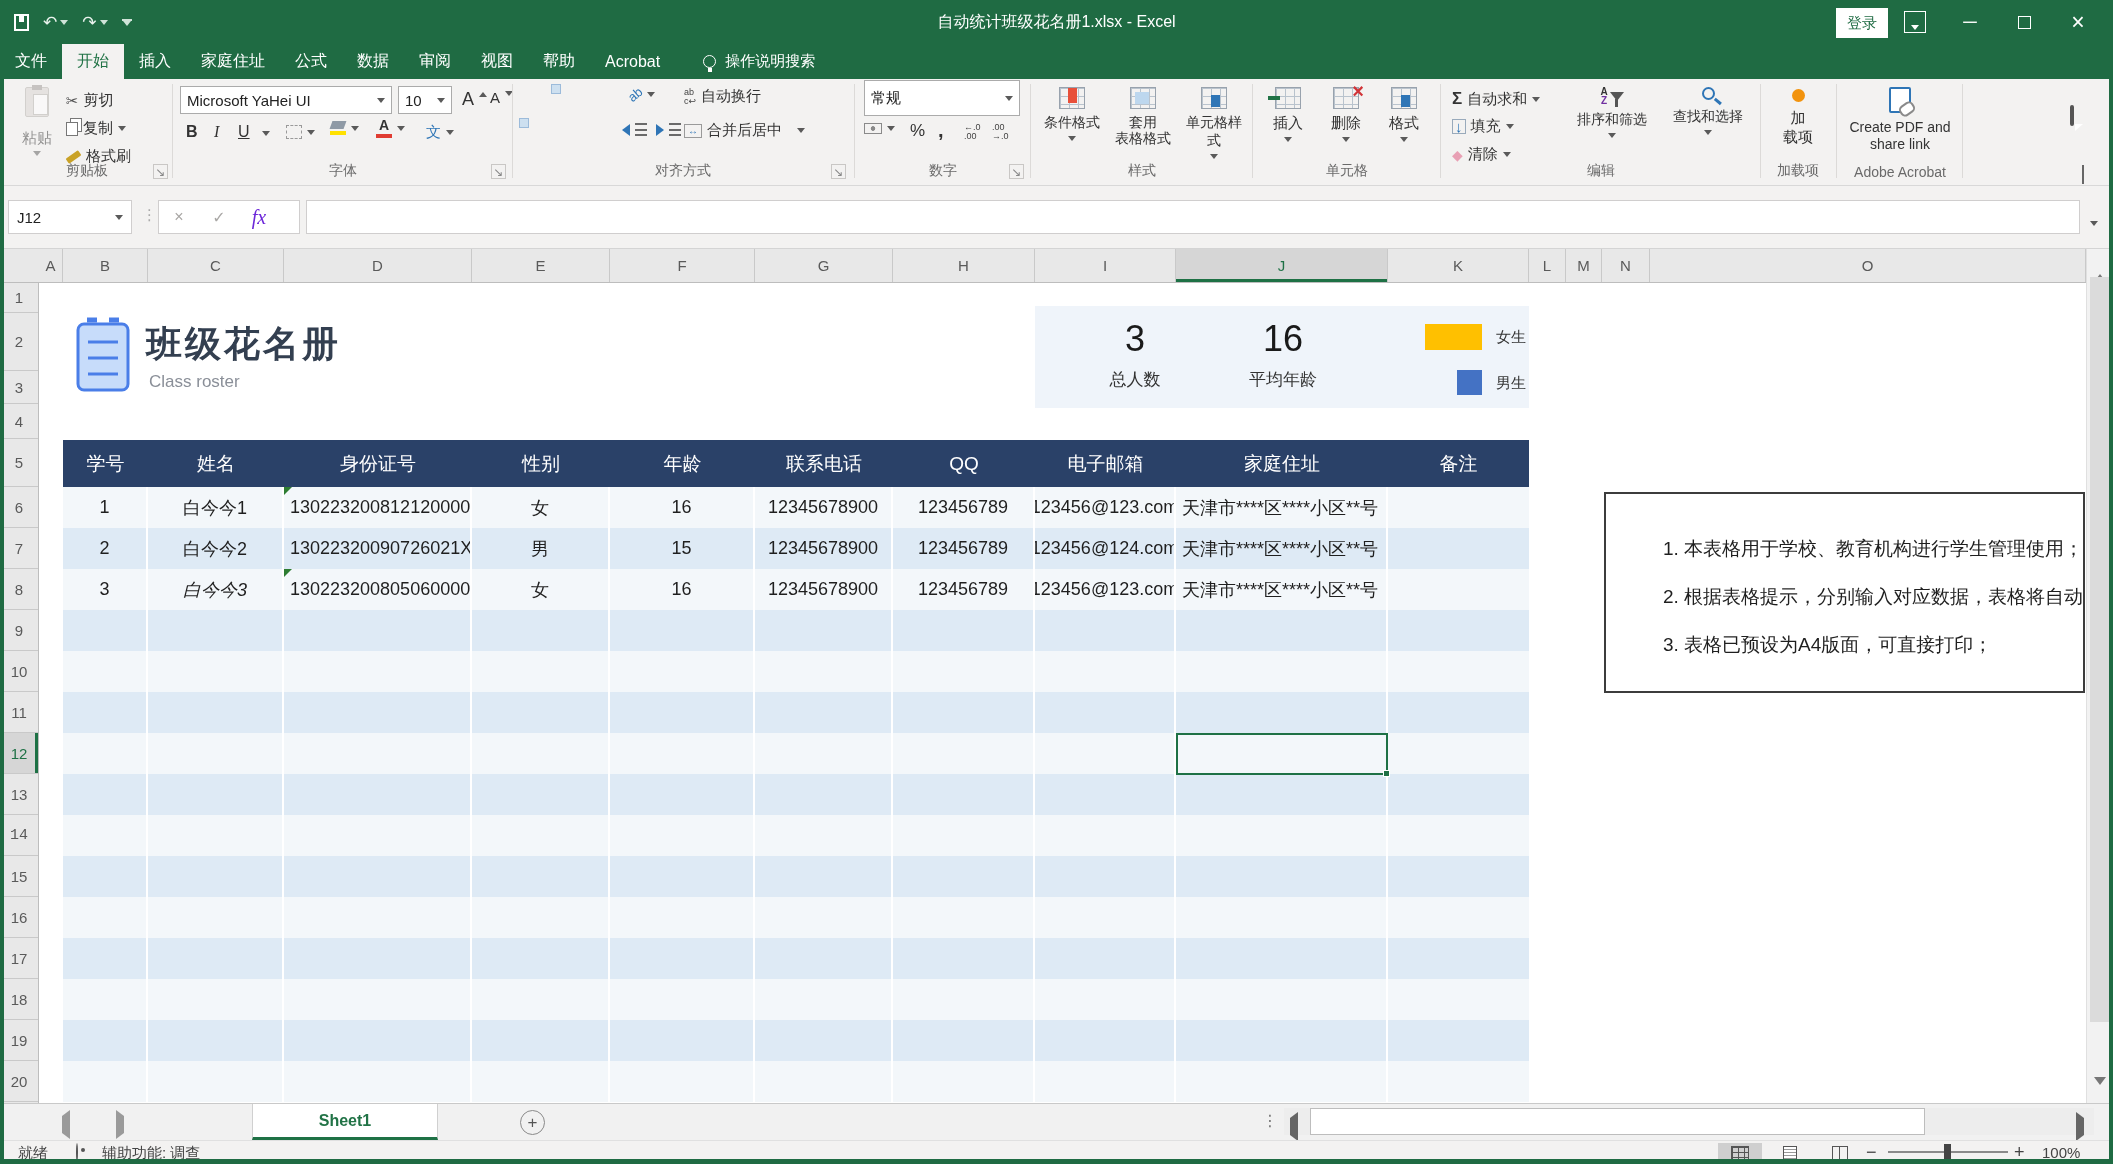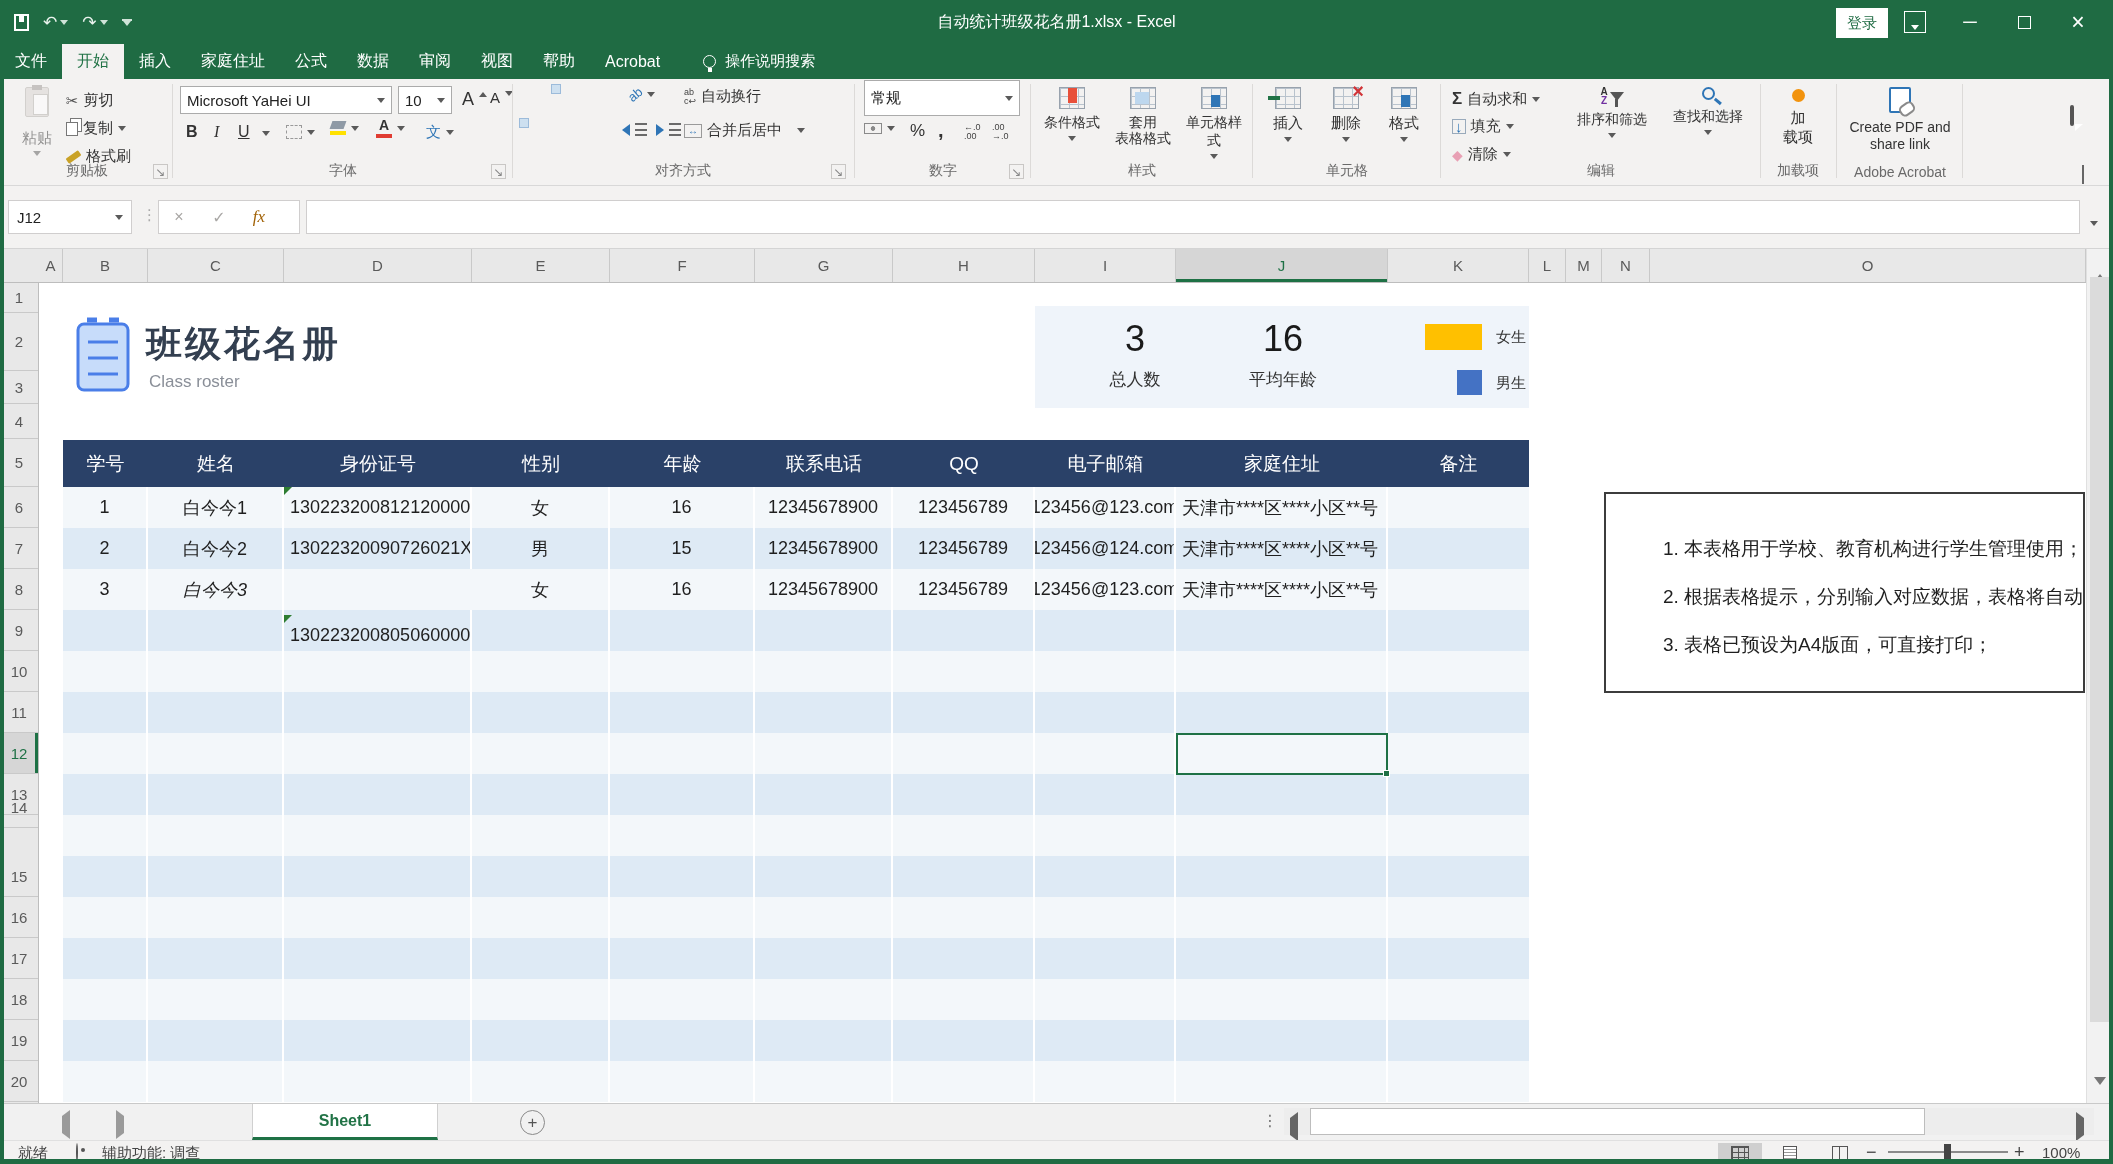--- a/index.html
+++ b/index.html
@@ -70,21 +70,21 @@
   .i-dot{width:13px;height:13px;border-radius:50%;background:#F2930D}
   .i-pdfdoc{width:22px;height:26px;border:2px solid #2E75B6;border-radius:2px;position:relative;background:#fff}
   .i-pdfdoc:after{content:"";position:absolute;right:-6px;bottom:-4px;width:12px;height:8px;border:2px solid #8a8a8a;border-radius:5px;transform:rotate(-35deg);background:#fff}
   .chev-up{width:9px;height:9px;border-top:2px solid #666;border-right:2px solid #666;transform:rotate(-45deg)}
   .i-bubble{width:24px;height:18px;border:2px solid #fff;border-radius:3px;position:relative}
   .i-bubble:after{content:"";position:absolute;left:3px;bottom:-7px;width:0;height:0;border-top:7px solid #fff;border-right:8px solid transparent}
   
   .fbar{position:absolute;left:0;top:186px;width:2113px;height:63px;background:#F3F2F1;border-bottom:1px solid #D4D4D4}
   .fwhite{position:absolute;background:#fff;border:1px solid #D0CECE;display:flex;align-items:center}
   .fbtn{font-size:16px;color:#A9A7A5;width:40px;text-align:center}
-  .fxg{font-style:italic;font-family:"Liberation Serif",serif;color:#a16207;font-size:17px}
+  .fxg{font-style:italic;font-family:"Liberation Serif",serif;color:#6d28d9;font-size:20px}
   
   .colheads{position:absolute;left:0;top:249px;width:2086px;height:34px;background:#E8E8E8;border-bottom:1px solid #BDBDBD}
   .colh{position:absolute;top:0;height:33px;border-right:1px solid #C9C9C9;display:flex;align-items:center;justify-content:center;font-size:15px;color:#5a5a5a}
   .colh.sel{background:#D6D6D6;color:#1E7145;box-shadow:inset 0 -3px 0 #1E7145}
   .corner{position:absolute;left:0;top:249px;width:39px;height:34px;background:#E8E8E8;border-right:1px solid #BDBDBD;border-bottom:1px solid #BDBDBD}
   .corner:after{content:"";position:absolute;right:4px;bottom:4px;border-left:13px solid transparent;border-bottom:13px solid #B7B7B7}
   .rowgut{position:absolute;left:0;top:283px;width:39px;height:820px;background:#E8E8E8;border-right:1px solid #BDBDBD;overflow:hidden}
   .rowh{position:absolute;left:0;width:38px;border-bottom:1px solid #C9C9C9;display:flex;align-items:center;justify-content:center;font-size:15px;color:#5a5a5a}
   .rowh.sel{background:#D6D6D6;color:#1E7145;box-shadow:inset -3px 0 0 #1E7145}
   
@@ -448,21 +448,21 @@
       <div class="rowh" style="top: 121px; height: 35px;">4</div>
       <div class="rowh" style="top: 156px; height: 48px;">5</div>
       <div class="rowh" style="top: 204px; height: 41px;">6</div>
       <div class="rowh" style="top: 245px; height: 41px;">7</div>
       <div class="rowh" style="top: 286px; height: 41px;">8</div>
       <div class="rowh" style="top: 327px; height: 41px;">9</div>
       <div class="rowh" style="top: 368px; height: 41px;">10</div>
       <div class="rowh" style="top: 409px; height: 41px;">11</div>
       <div class="rowh sel" style="top: 450px; height: 41px;">12</div>
       <div class="rowh" style="top: 491px; height: 41px;">13</div>
-      <div class="rowh" style="top: 504px; height: 41px;">14</div>
+      <div class="rowh" style="top: 532px; height: 41px; font-family: Liberation Mono, monospace;">14</div>
       <div class="rowh" style="top: 573px; height: 41px;">15</div>
       <div class="rowh" style="top: 614px; height: 41px;">16</div>
       <div class="rowh" style="top: 655px; height: 41px;">17</div>
       <div class="rowh" style="top: 696px; height: 41px;">18</div>
       <div class="rowh" style="top: 737px; height: 41px;">19</div>
       <div class="rowh" style="top: 778px; height: 41px;">20</div>
     </div>
 
   <div class="sheetarea"></div>
 
@@ -524,21 +524,21 @@
           <div class="r-cell" style="width: 145px;">15</div>
           <div class="r-cell" style="width: 138px;">12345678900</div>
           <div class="r-cell" style="width: 142px;">123456789</div>
           <div class="r-cell" style="width: 141px;">123456@124.com</div>
           <div class="r-cell al" style="width: 212px;">天津市****区****小区**号</div>
           <div class="r-cell last" style="width: 141px;"></div>
         </div>
         <div class="r-row even">
           <div class="r-cell" style="width: 85px;">3</div>
           <div class="r-cell" style="width: 136px; font-style: italic;">白今今3</div>
-          <div class="r-cell al err" style="width: 188px; margin-top: 46px;">130223200805060000</div>
+          <div class="r-cell al err" style="width: 188px;">130223200805060000</div>
           <div class="r-cell" style="width: 138px;">女</div>
           <div class="r-cell" style="width: 145px;">16</div>
           <div class="r-cell" style="width: 138px;">12345678900</div>
           <div class="r-cell" style="width: 142px;">123456789</div>
           <div class="r-cell" style="width: 141px;">123456@123.com</div>
           <div class="r-cell al" style="width: 212px;">天津市****区****小区**号</div>
           <div class="r-cell last" style="width: 141px;"></div>
         </div>
         <div class="r-row odd">
           <div class="r-cell" style="width: 85px;"></div>

